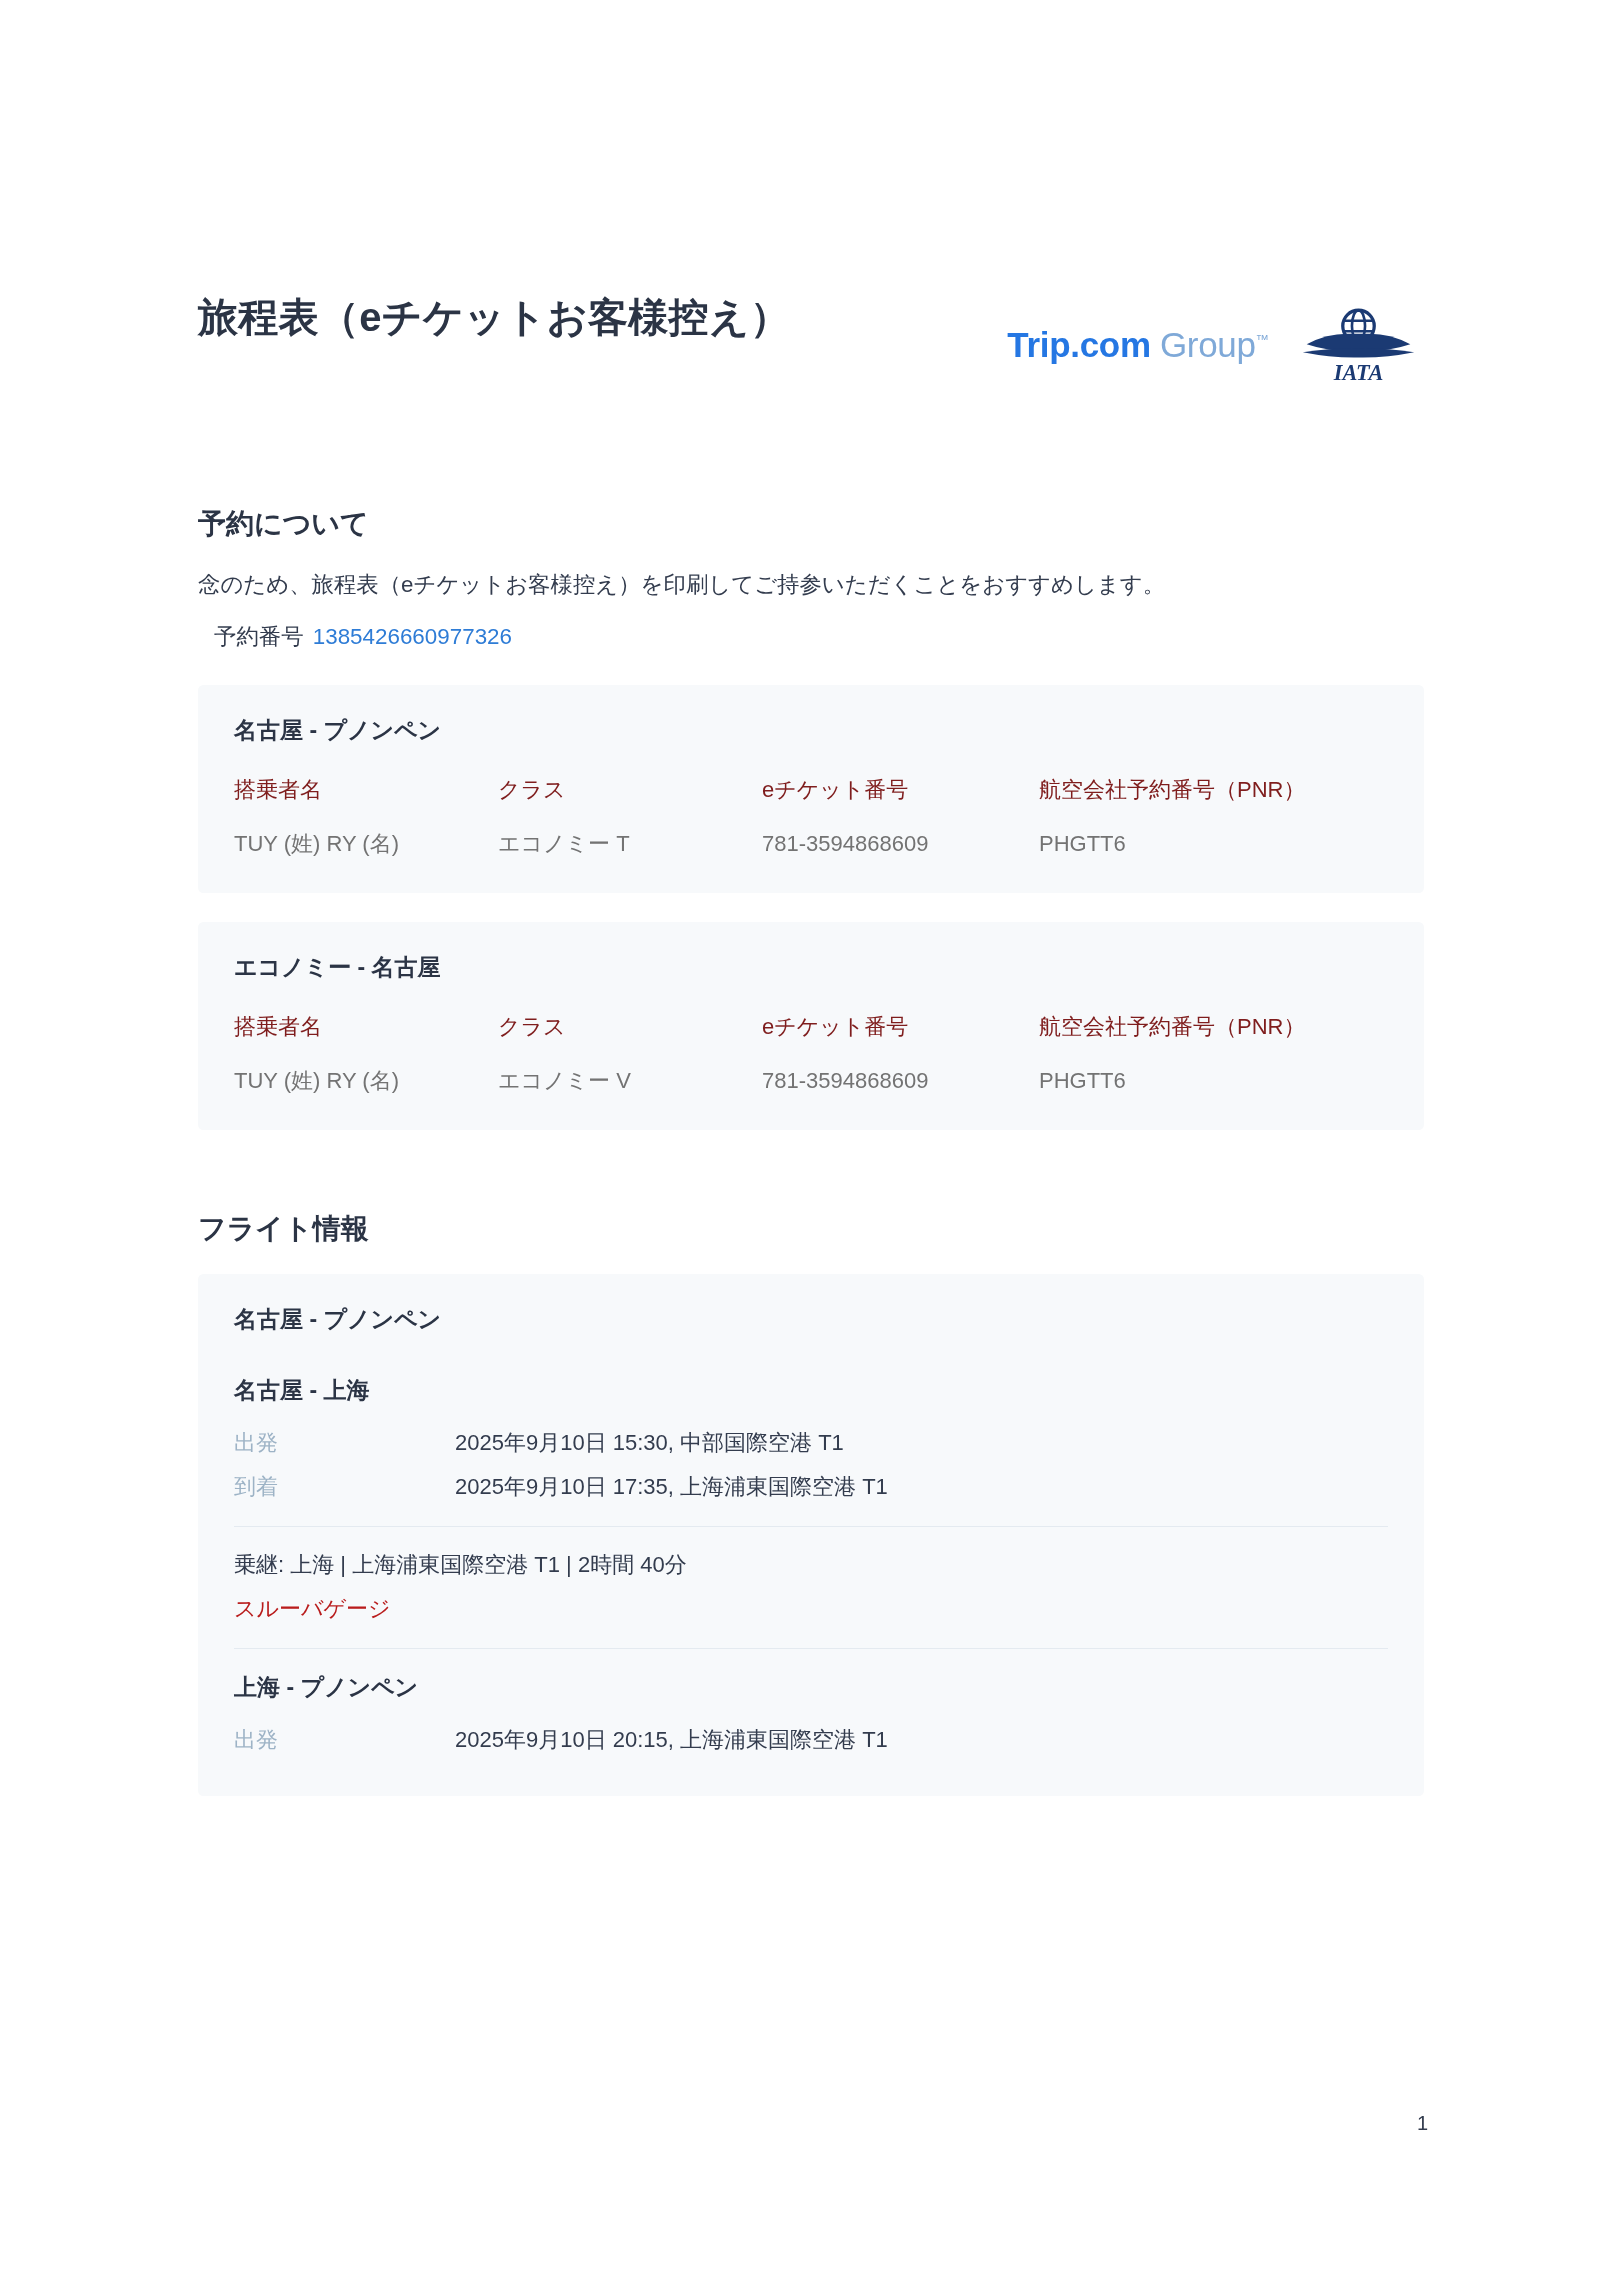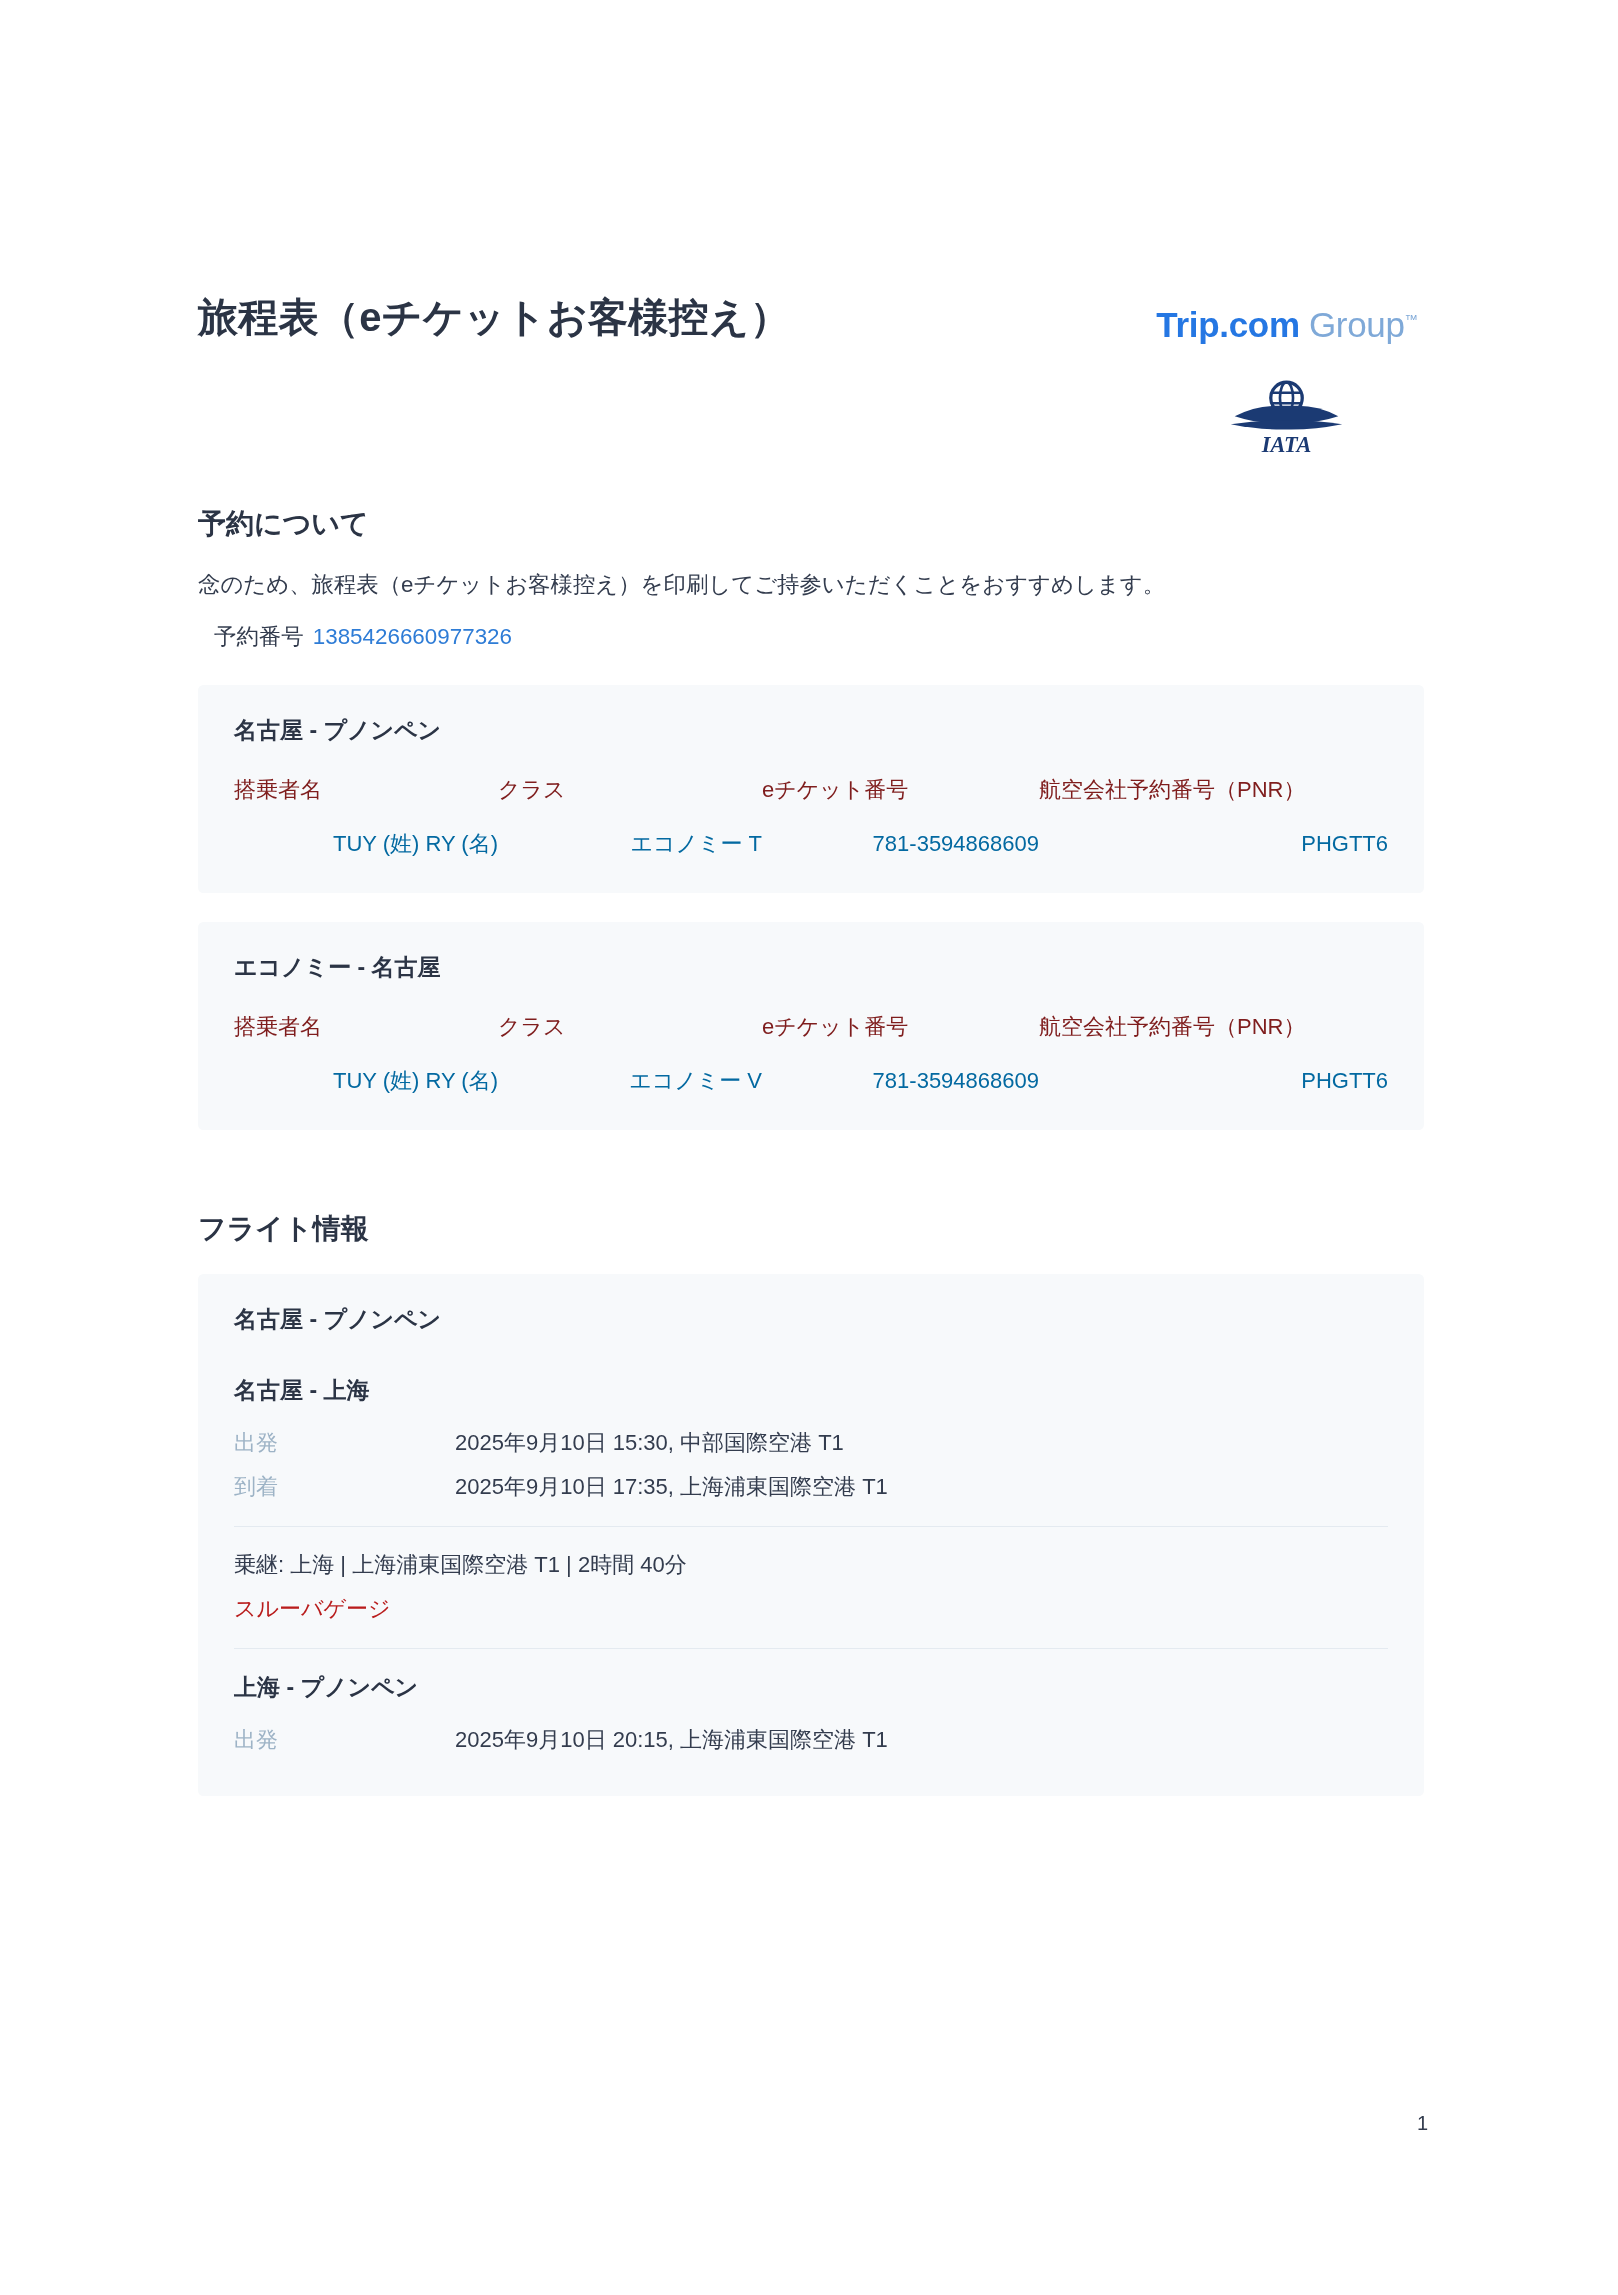--- a/index.html
+++ b/index.html
@@ -43,21 +43,20 @@
     width: 738px;
     margin: 0;
   }
   .brand-block {
     position: absolute;
     right: 6.6px;
     top: 14.5px;
     display: flex;
     align-items: center;
     gap: 32px;
-    flex-direction: column;
   }
   .trip-logo {
     font-size: 35px;
     letter-spacing: -0.3px;
     white-space: nowrap;
   }
   .trip-logo .trip {
     color: #2577e3;
     font-weight: bold;
   }
@@ -122,23 +121,23 @@
     border-collapse: collapse;
   }
   .pax-table th {
     text-align: left;
     font-size: 22px;
     font-weight: normal;
     color: #7f1d1d;
     padding: 0 0 24px 0;
   }
   .pax-table td {
-    text-align: right;
-    font-size: 22px;
-    color: #0369a1;
+    text-align: left;
+    font-size: 22px;
+    color: #737373;
     padding: 0;
   }
   .col-name { width: 264px; }
   .col-class { width: 264px; }
   .col-eticket { width: 277px; }
   .col-pnr { width: auto; }
 
   
   .flight-card {
     background: #f7f9fb;

